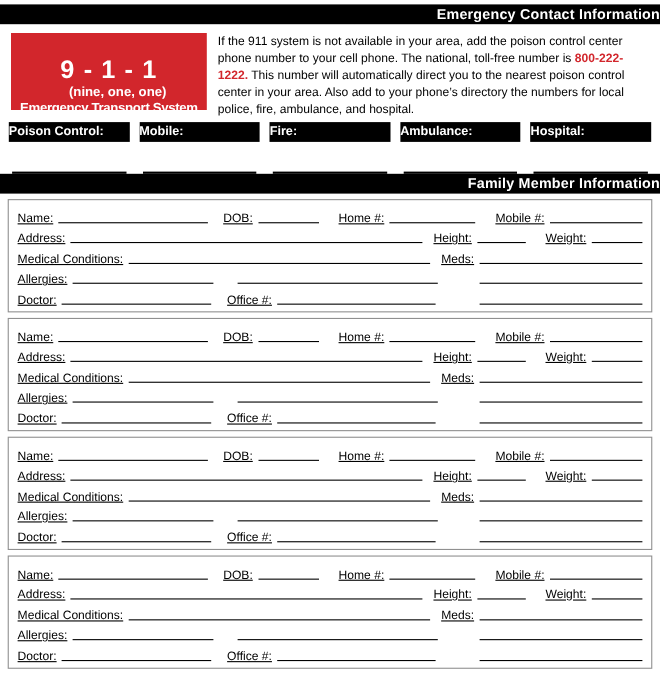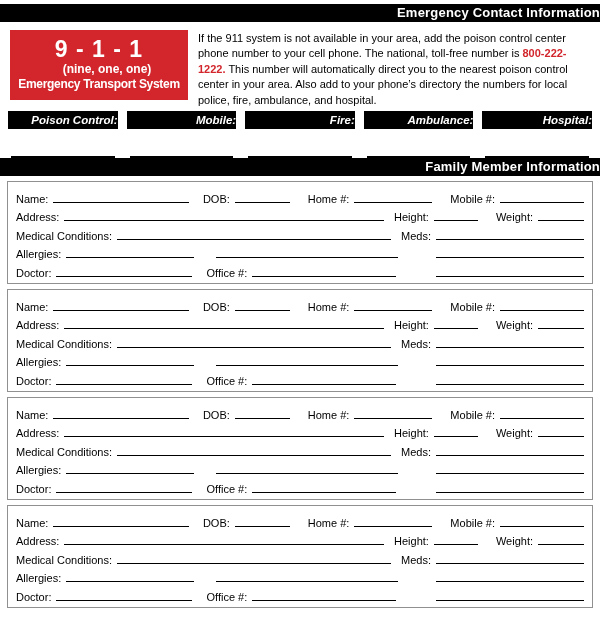--- a/index.html
+++ b/index.html
@@ -11,37 +11,37 @@
   .banner{
     background:#000;color:#fff;font-weight:bold;font-size:13px;
     text-align:right;height:18px;line-height:18px;letter-spacing:.2px;
   }
   #banner-top{margin-top:4px;}
   .top-row{display:flex;margin:8px 8px 0 10px;height:72px;}
   .red-box{
     width:178px;height:70px;background:#d2262c;color:#fff;
     text-align:center;font-weight:bold;flex-shrink:0;
   }
-  .red-num{font-size:23px;line-height:25px;padding-top:7px;letter-spacing:1px;}
+  .red-num{font-size:23px;line-height:25px;padding-top:21px;letter-spacing:1px;}
   .red-pron{font-size:12px;line-height:15px;padding-left:16px;}
   .red-sys{font-size:12px;line-height:15px;letter-spacing:-.3px;}
   .info{
     margin:0 0 0 10px;font-size:11px;line-height:15.4px;padding-top:1px;
     text-align:left;
   }
   .info .phone{font-weight:bold;}
   .labels-row{display:flex;gap:9px;margin:9px 8px 0;}
   .label-box{
     flex:1;background:#000;color:#fff;font-weight:bold;font-size:11.5px;
-    height:18px;line-height:18px;text-align:right;font-style:italic;
+    height:18px;line-height:18px;text-align:left;
   }
   .lines-row{display:flex;gap:9px;margin:25px 8px 0;}
   .contact-line{flex:1;border-bottom:2px solid #000;height:2px;margin:0 3px;}
   #banner-family{}
-  #members{margin-top:5px;}
+  #members{margin-top:5px;text-decoration:underline;}
   .member{
     height:103px;margin:0 7px 5px;border:1px solid #909090;
     padding:4px 8px 0;box-sizing:border-box;background:#fff;
   }
   .row{display:flex;align-items:flex-end;height:18.6px;font-size:11px;}
   .lb{white-space:nowrap;padding-right:5px;}
   .line{border-bottom:1.4px solid #000;height:12px;margin-bottom:2px;box-sizing:border-box;}
   .fx{flex:1;}
   .w44{width:44px}.w46{width:46px}.w55{width:55px}.w78{width:78px}.w84{width:84px}
   .w128{width:128px}.w136{width:136px}.w144{width:144px}.w148{width:148px}.w182{width:182px}

